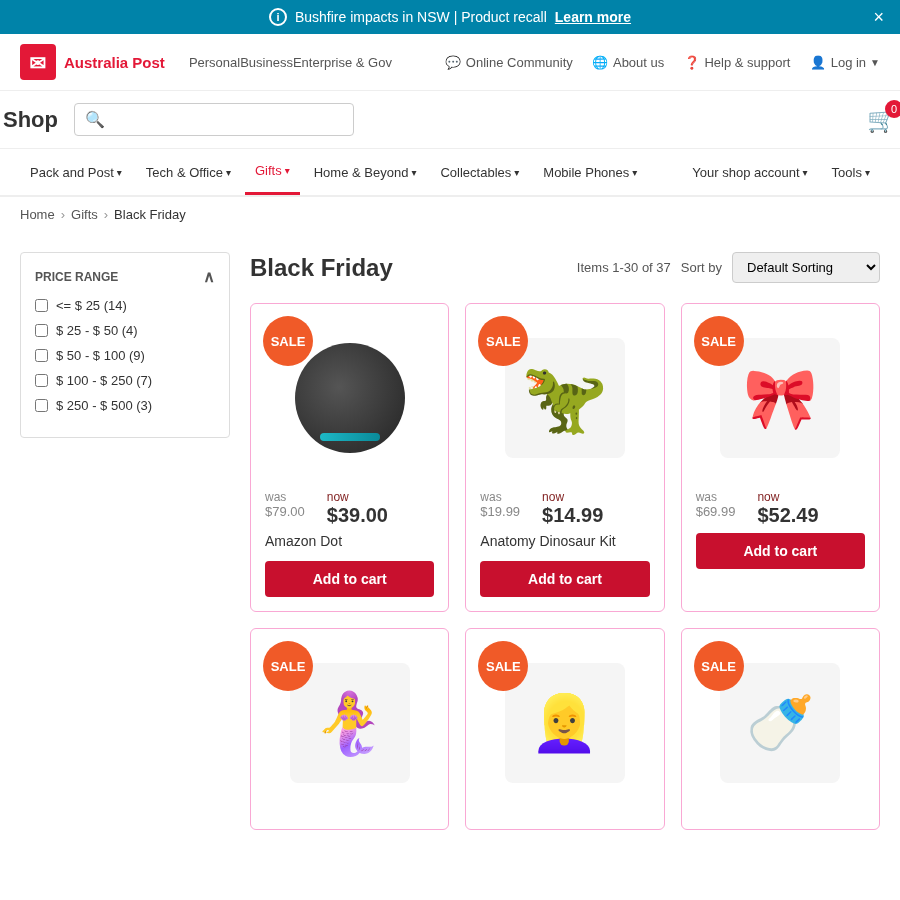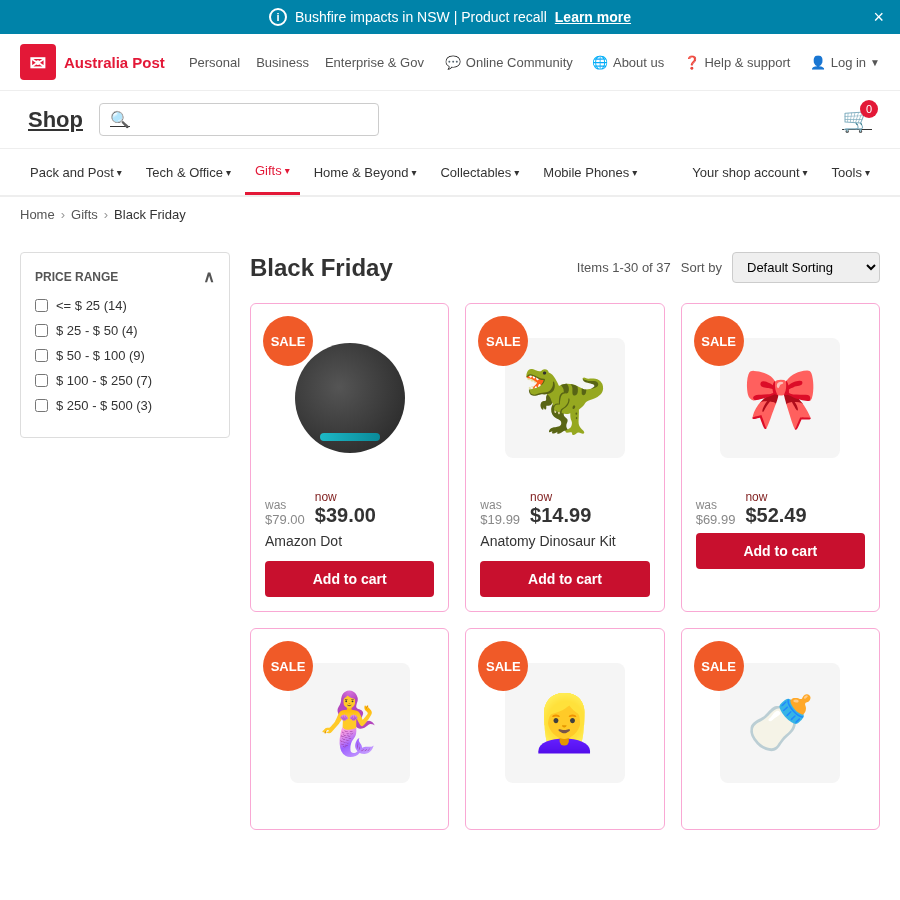--- a/index.html
+++ b/index.html
@@ -35,31 +35,30 @@
     .top-nav {
       display: flex; align-items: center;
       padding: 10px 20px;
       border-bottom: 1px solid #eee;
     }
     .logo { display: flex; align-items: center; margin-right: 24px; cursor: pointer; }
     .logo-icon {
       width: 36px; height: 36px; margin-right: 8px;
     }
     .logo-text { font-size: 15px; font-weight: bold; color: #e31837; }
-    .top-nav-links { display: flex; gap: 16px; font-size: 13px; color: #555; }
+    .top-nav-links { display: flex; font-size: 13px; color: #555; }
     .top-nav-links span { cursor: pointer; }
     .top-nav-right { margin-left: auto; display: flex; align-items: center; gap: 20px; font-size: 13px; color: #555; }
     .top-nav-right span { cursor: pointer; display: flex; align-items: center; gap: 4px; }
 
     
     .shop-header {
       display: flex; align-items: center;
-      padding: 12px 28px;
+      padding: 12px 3px;
       border-bottom: 1px solid #eee;
-      text-decoration: underline;
     }
     .shop-title { font-size: 22px; font-weight: bold; margin-right: 16px; }
     .search-box {
       display: flex; align-items: center;
       border: 1px solid #ccc; border-radius: 4px;
       padding: 6px 10px; flex: 1; max-width: 280px;
     }
     .search-box input {
       border: none; outline: none; font-size: 14px; flex: 1;
     }
@@ -153,21 +152,21 @@
       width: 100%; height: 160px; display: flex; align-items: center; justify-content: center;
       margin-bottom: 12px; position: relative;
     }
     .product-image-placeholder {
       width: 120px; height: 120px;
       border-radius: 8px;
       background: #f5f5f5;
       display: flex; align-items: center; justify-content: center;
       font-size: 40px;
     }
-    .price-row { display: flex; align-items: flex-end; gap: 10px; margin-bottom: 6px; }
+    .price-row { display: flex; gap: 22px; margin-bottom: 6px; }
     .was-price { font-size: 12px; color: #888; }
     .was-amount { font-size: 13px; color: #888; }
     .now-label { font-size: 12px; color: #7f1d1d; }
     .now-amount { font-size: 20px; font-weight: bold; color: #333; }
     .product-name { font-size: 14px; color: #333; margin-bottom: 12px; }
     .add-to-cart {
       background: #c8102e; color: #fff; border: none; border-radius: 4px;
       padding: 10px; font-size: 14px; font-weight: bold; cursor: pointer;
       width: 100%;
     }

